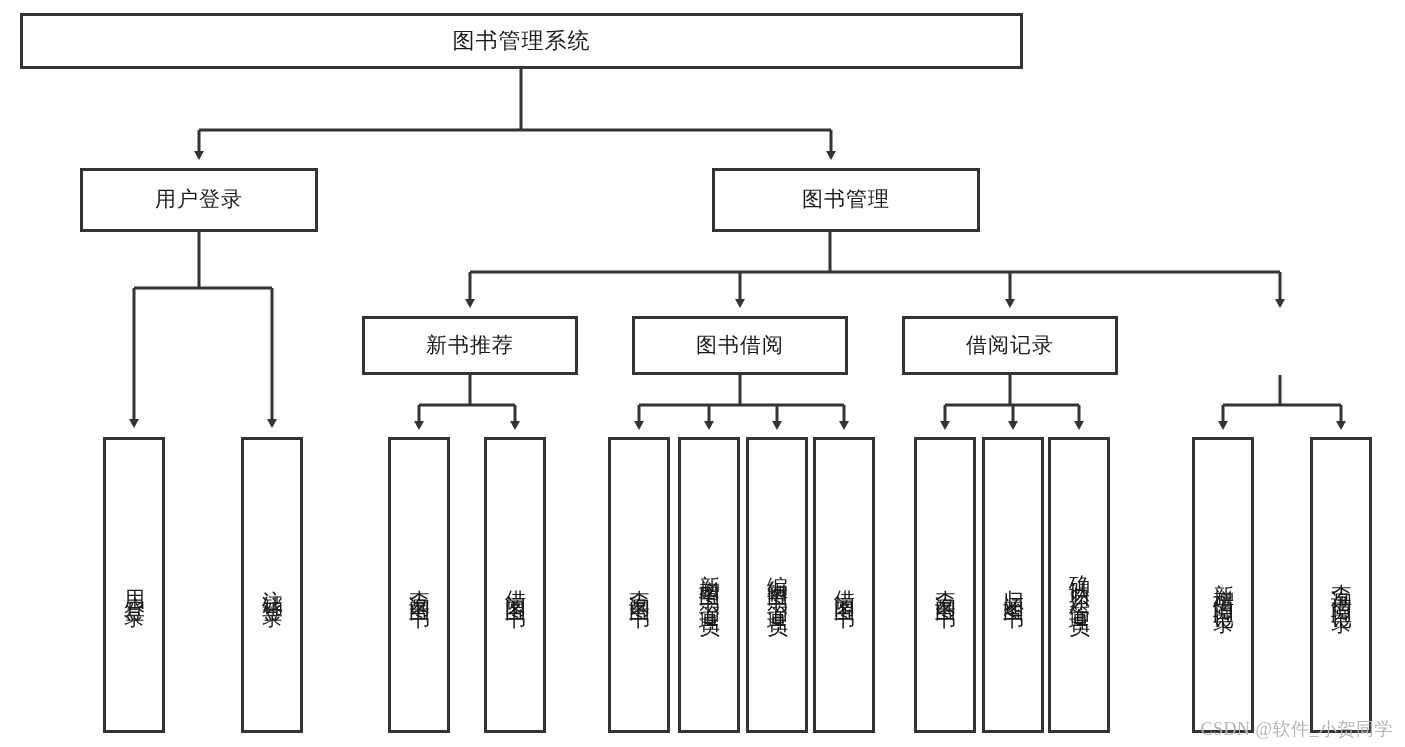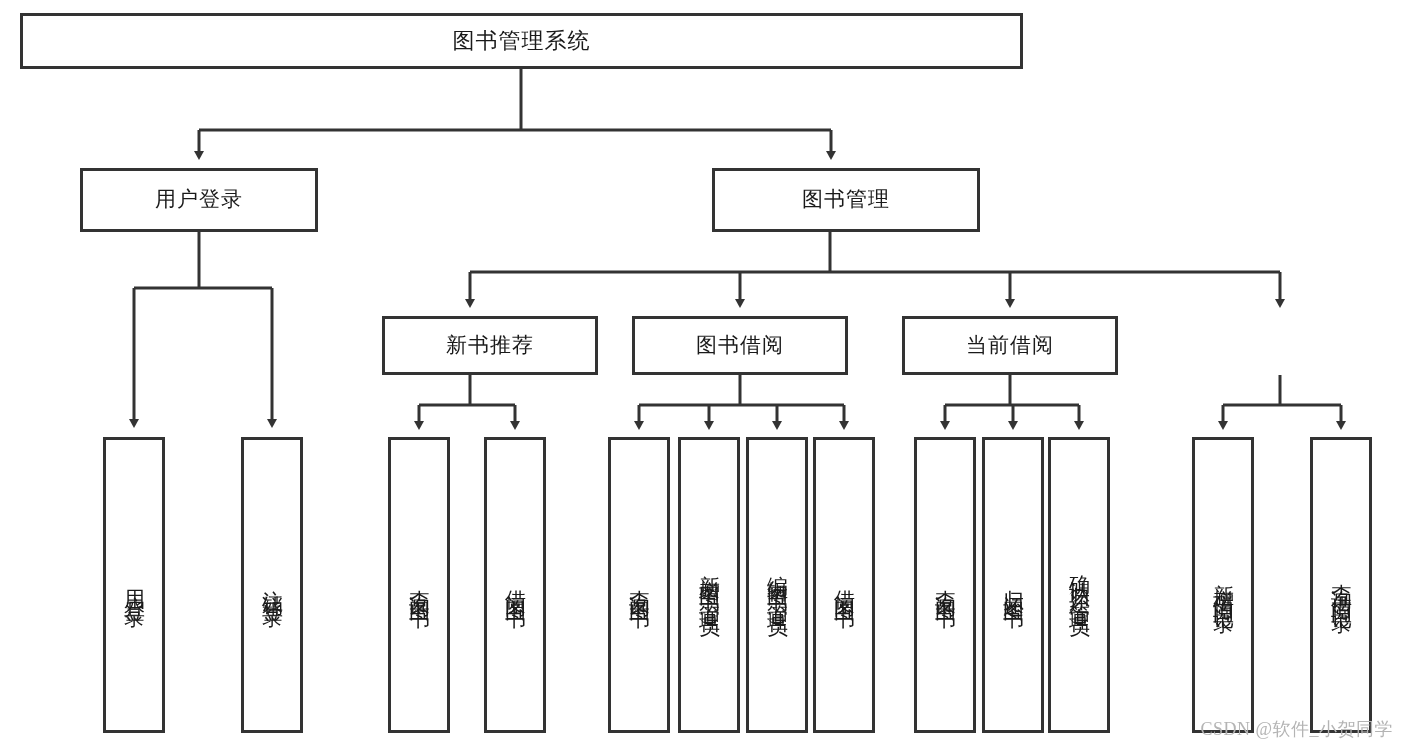--- a/index.html
+++ b/index.html
@@ -130,28 +130,28 @@
     <span class="node-label-h">图书管理系统</span>
   </div>
 
   <div class="node-box node-level2" style="left:80px; top:168px; width:238px; height:64px;">
     <span class="node-label-h">用户登录</span>
   </div>
   <div class="node-box node-level2" style="left:712px; top:168px; width:268px; height:64px;">
     <span class="node-label-h">图书管理</span>
   </div>
 
-  <div class="node-box node-level3" style="left:382px; top:316px; width:216px; height:59px;">
+  <div class="node-box node-level3" style="left:362px; top:316px; width:216px; height:59px;">
     <span class="node-label-h">新书推荐</span>
   </div>
   <div class="node-box node-level3" style="left:632px; top:316px; width:216px; height:59px;">
     <span class="node-label-h">图书借阅</span>
   </div>
   <div class="node-box node-level3" style="left:902px; top:316px; width:216px; height:59px;">
-    <span class="node-label-h">当前借阅</span>
+    <span class="node-label-h">借阅记录</span>
   </div>
 
   <div class="node-box node-leaf" style="left:103px; top:437px; width:62px; height:296px;">
     <span class="node-label-v">用户登录</span>
   </div>
   <div class="node-box node-leaf" style="left:241px; top:437px; width:62px; height:296px;">
     <span class="node-label-v">注销登录</span>
   </div>
   <div class="node-box node-leaf" style="left:388px; top:437px; width:62px; height:296px;">
     <span class="node-label-v">查询图书</span>

